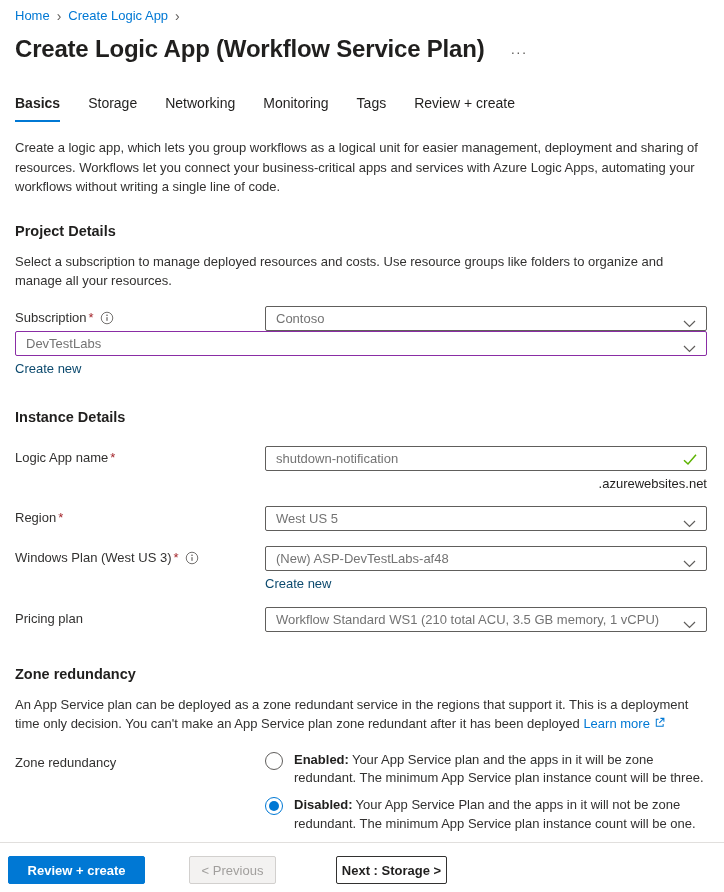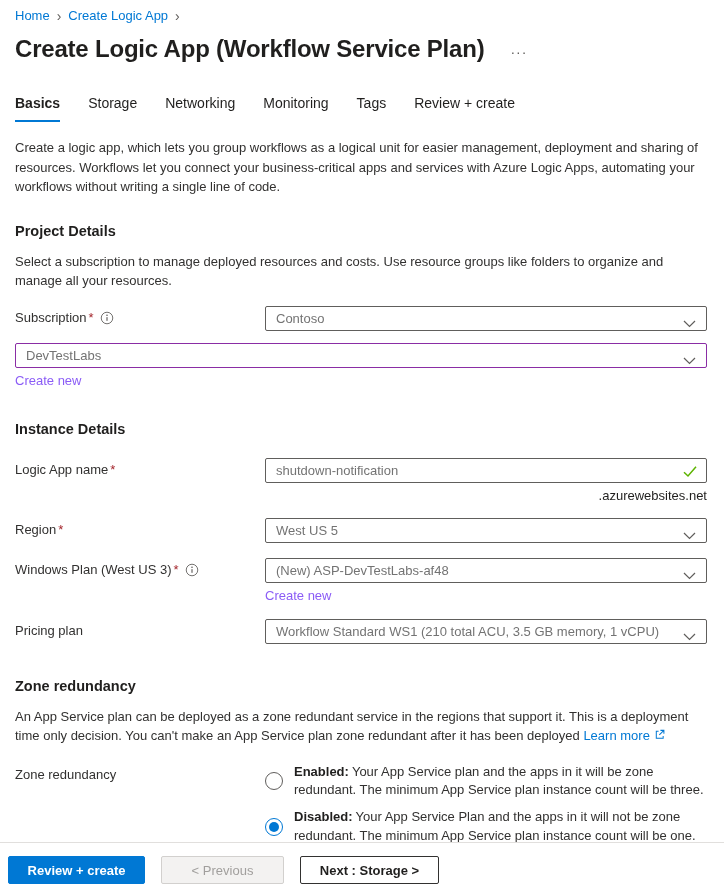--- a/index.html
+++ b/index.html
@@ -57,42 +57,42 @@
     font-size: 13px;
     color: #737373;
     padding: 0 30px 0 10px;
     cursor: pointer;
     width: 100%;
   }
   .select-box.edited { border-color: #8a2da5; text-align: right; }
   .chev { position: absolute; right: 10px; top: 9px; }
   .valid-check { position: absolute; right: 9px; top: 7px; }
 
-  .create-new { display: inline-block; margin-top: 5px; font-size: 13px; color: #8b5cf6; text-decoration: none; cursor: pointer; }
-
-  .row-subscription { margin-bottom: 12px; }
+  .create-new { display: inline-block; margin-top: 5px; font-size: 13px; color: #0c4a6e; text-decoration: none; cursor: pointer; }
+
+  .row-subscription { margin-bottom: 0; }
   .rg-label { position: relative; padding-left: 47px; }
   .connector {
     position: absolute; left: 7px; top: -13px;
     width: 33px; height: 25px;
     border-left: 1px solid #b3b0ad; border-bottom: 1px solid #b3b0ad;
   }
   .row-rg { margin-bottom: 0; }
 
   .row-logicapp { margin-top: 21px; }
   .domain-suffix { font-size: 13px; color: #201f1e; text-align: right; margin-top: 5px; }
   .row-region { margin-top: 15px; }
   .row-winplan { margin-top: 15px; }
   .row-pricing { margin-top: 15px; }
 
   .link-inline { color: #0078d4; text-decoration: none; cursor: pointer; white-space: nowrap; }
 
   
   .row-zone { margin-top: 17px; }
-  .radio-option { display: flex; gap: 11px; cursor: pointer; margin-bottom: 9px; align-items: center; }
+  .radio-option { display: flex; gap: 11px; cursor: pointer; margin-bottom: 9px; align-items: flex-start; }
   .radio-circle {
     flex: 0 0 18px; width: 18px; height: 18px; margin-top: 1px;
     border: 1px solid #605e5c; border-radius: 50%;
     position: relative; background: #fff;
   }
   .radio-circle.selected { border-color: #0078d4; }
   .radio-circle.selected::after {
     content: ""; position: absolute; left: 3px; top: 3px;
     width: 10px; height: 10px; border-radius: 50%; background: #0078d4;
   }
@@ -102,22 +102,22 @@
   
   .footer {
     position: absolute; left: 0; right: 0; top: 842px;
     border-top: 1px solid #e1dfdd;
     padding: 13px 0 0 8px;
     display: flex; gap: 16px; align-items: center;
     background: #fff;
   }
   .btn { height: 28px; font-size: 13px; border-radius: 2px; display: inline-flex; align-items: center; justify-content: center; cursor: pointer; font-family: inherit; }
   .btn-primary { width: 137px; background: #0078d4; border: 1px solid #0078d4; color: #fff; font-weight: 700; }
-  .btn-disabled { width: 123px; background: #f3f2f1; border: 1px solid #d2d0ce; color: #a19f9d; cursor: default; }
-  .btn-secondary { width: 139px; background: #fff; border: 1px solid #323130; color: #201f1e; font-weight: 700; }
+  .btn-disabled { width: 87px; background: #f3f2f1; border: 1px solid #d2d0ce; color: #a19f9d; cursor: default; margin-left: 28px; }
+  .btn-secondary { width: 111px; background: #fff; border: 1px solid #323130; color: #201f1e; font-weight: 700; margin-left: 44px; }
 </style>
 </head>
 <body>
 
 <div class="content">
 
   <nav class="breadcrumb">
     <a>Home</a>
     <span class="crumb-sep">›</span>
     <a>Create Logic App</a>

